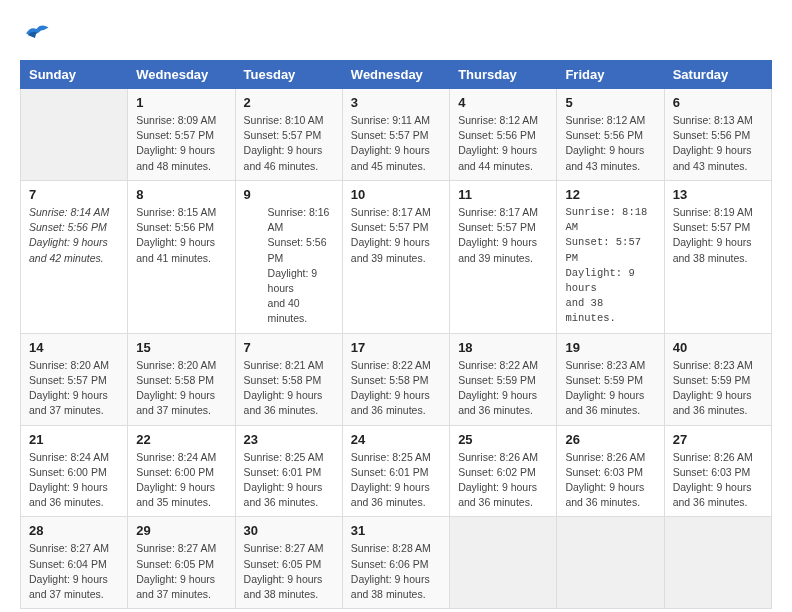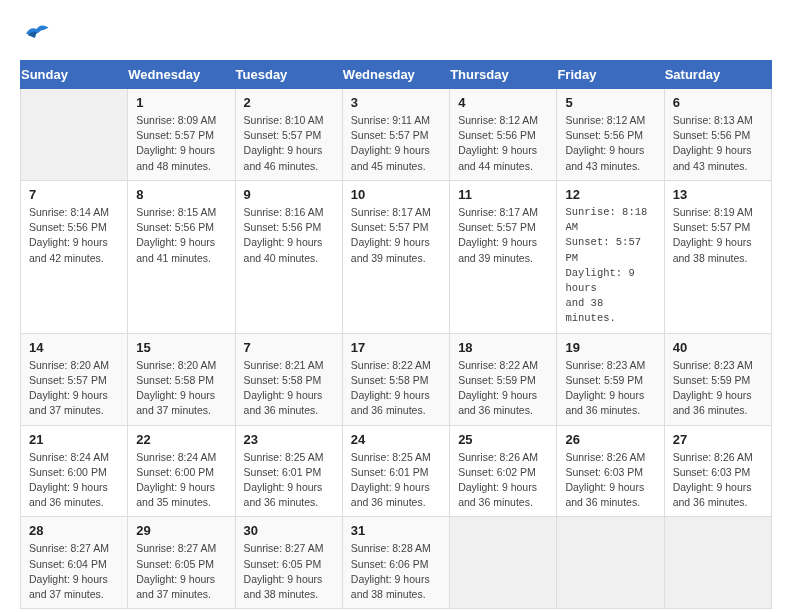--- a/index.html
+++ b/index.html
@@ -48,21 +48,21 @@
     }
     table {
       width: 100%;
       border-collapse: collapse;
       font-size: 11px;
     }
     thead tr th {
       background-color: #3a6bbf;
       color: #fff;
       text-align: left;
-      padding: 6px 0;
+      padding: 6px 8px;
       font-size: 13px;
       font-weight: bold;
       border: 1px solid #3a6bbf;
     }
     tbody tr td {
       vertical-align: top;
       padding: 6px 8px;
       border: 1px solid #ddd;
       min-height: 80px;
       width: calc(100% / 7);
@@ -163,35 +163,35 @@
           <span class="day-number">6</span>
           <div class="day-detail" style="white-space: pre-line;">Sunrise: 8:13 AM
 Sunset: 5:56 PM
 Daylight: 9 hours
 and 43 minutes.</div>
         </td>
       </tr>
       <tr>
         <td>
           <span class="day-number">7</span>
-          <div class="day-detail" style="white-space: pre-line;">Sunrise: 8:14 AM
+          <div class="day-detail" style="white-space: pre-line; font-style: italic;">Sunrise: 8:14 AM
 Sunset: 5:56 PM
 Daylight: 9 hours
 and 42 minutes.</div>
         </td>
         <td>
           <span class="day-number">8</span>
           <div class="day-detail" style="white-space: pre-line;">Sunrise: 8:15 AM
 Sunset: 5:56 PM
 Daylight: 9 hours
 and 41 minutes.</div>
         </td>
         <td>
           <span class="day-number">9</span>
-          <div class="day-detail" style="white-space: pre-line;">Sunrise: 8:16 AM
+          <div class="day-detail" style="white-space: pre-line; margin-left: 24px;">Sunrise: 8:16 AM
 Sunset: 5:56 PM
 Daylight: 9 hours
 and 40 minutes.</div>
         </td>
         <td>
           <span class="day-number">10</span>
           <div class="day-detail" style="white-space: pre-line;">Sunrise: 8:17 AM
 Sunset: 5:57 PM
 Daylight: 9 hours
 and 39 minutes.</div>

